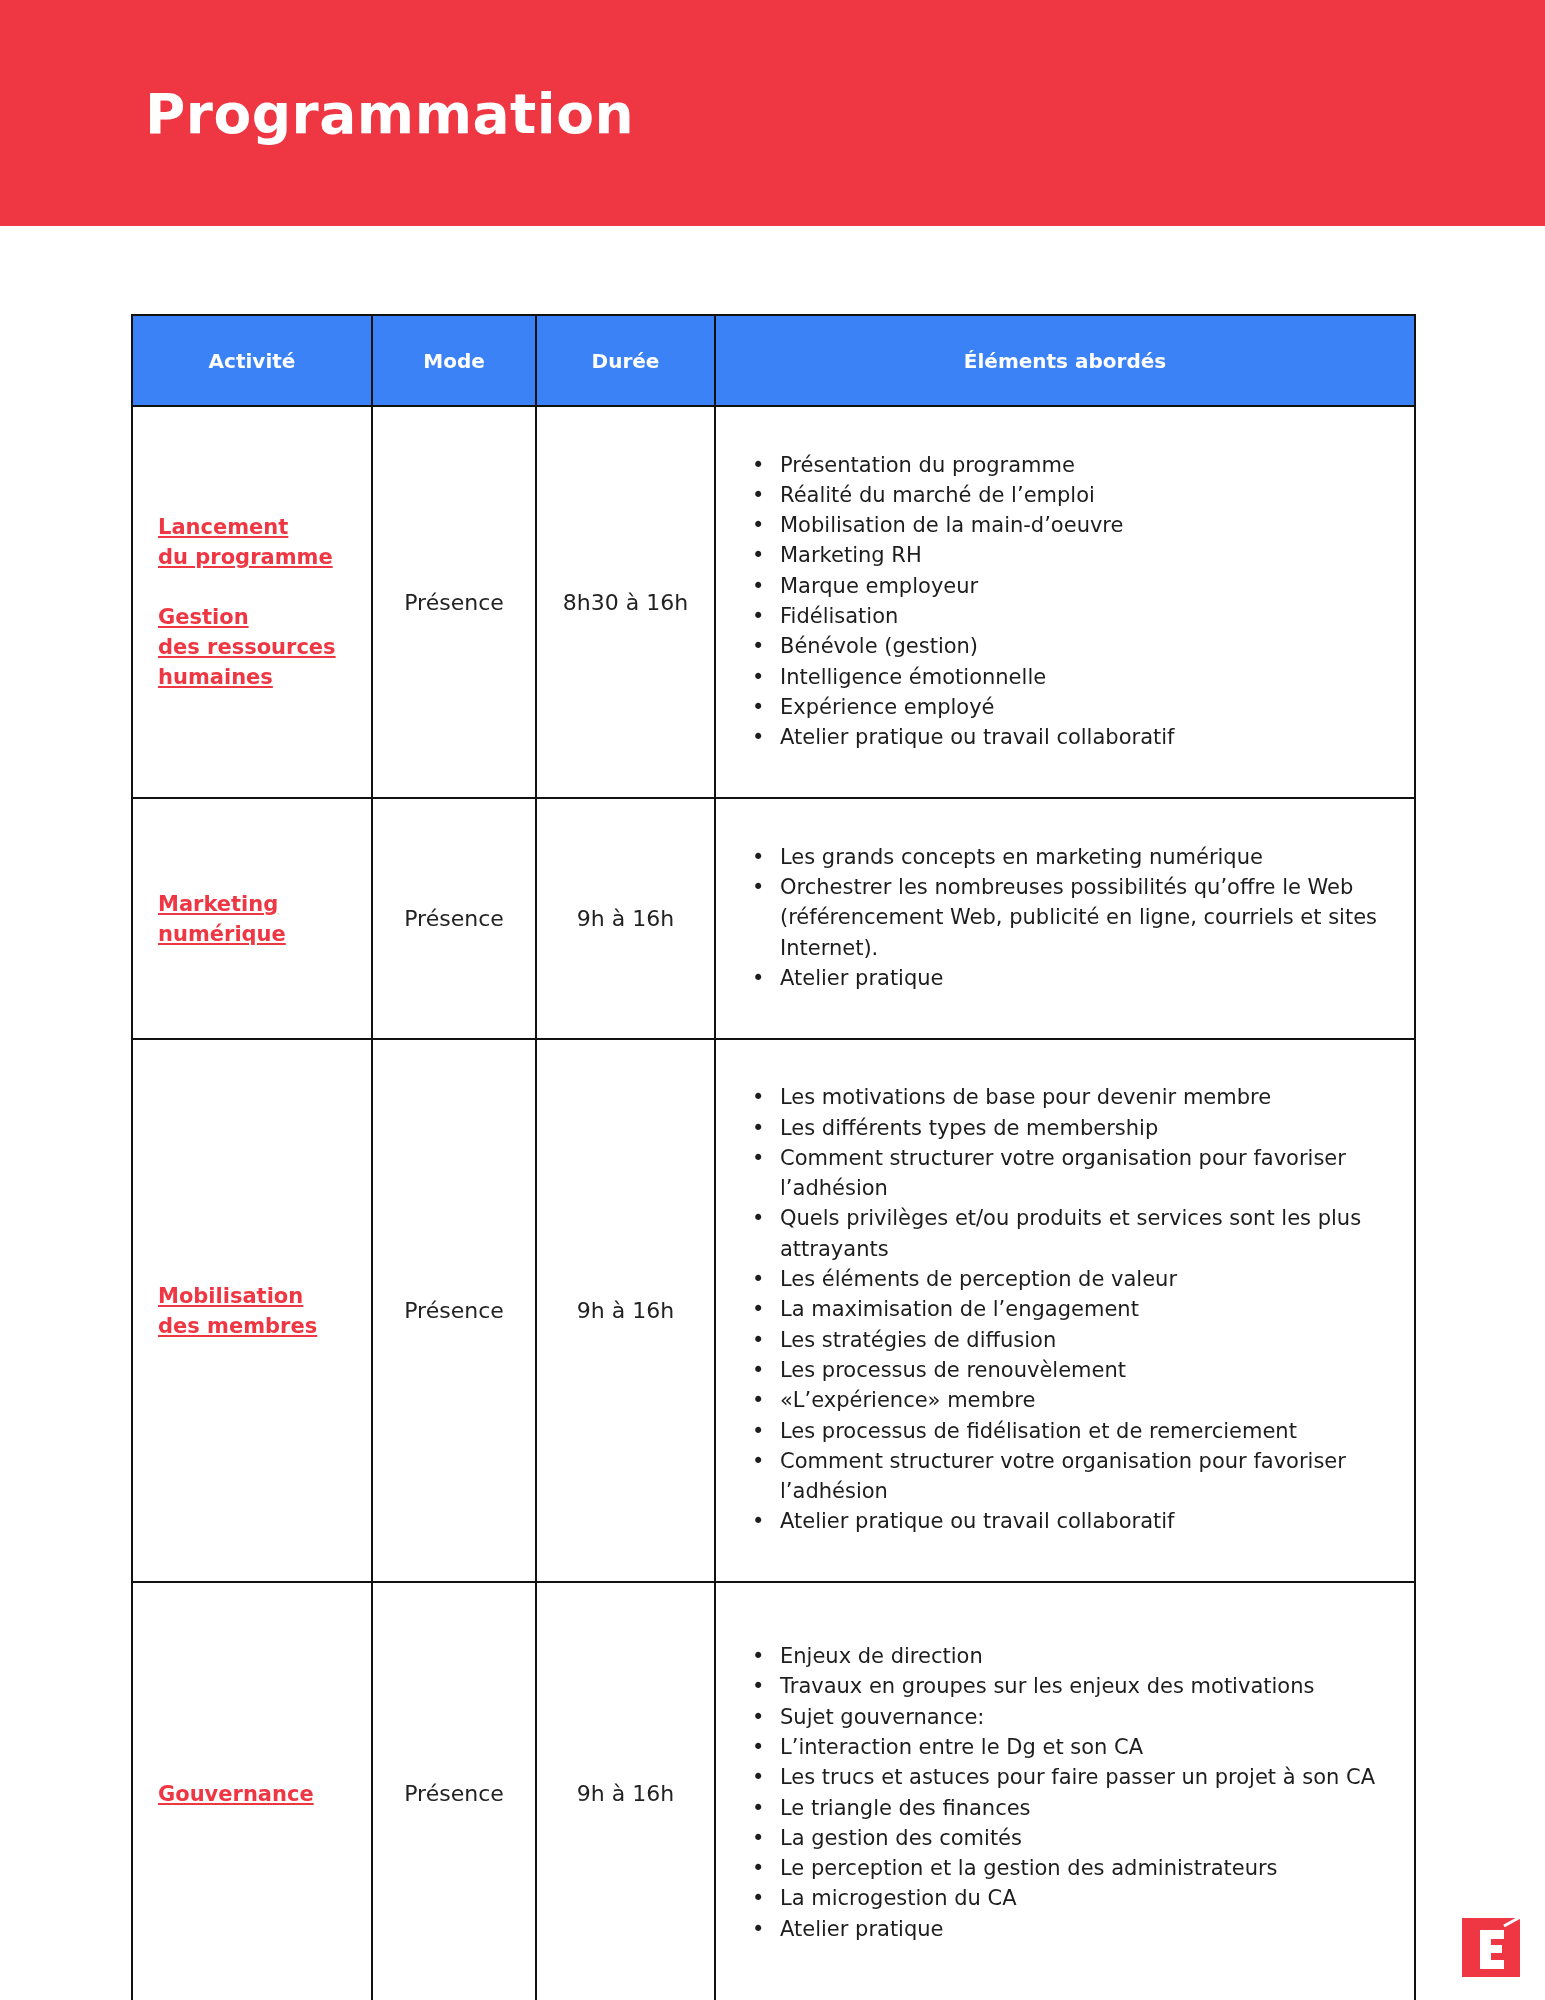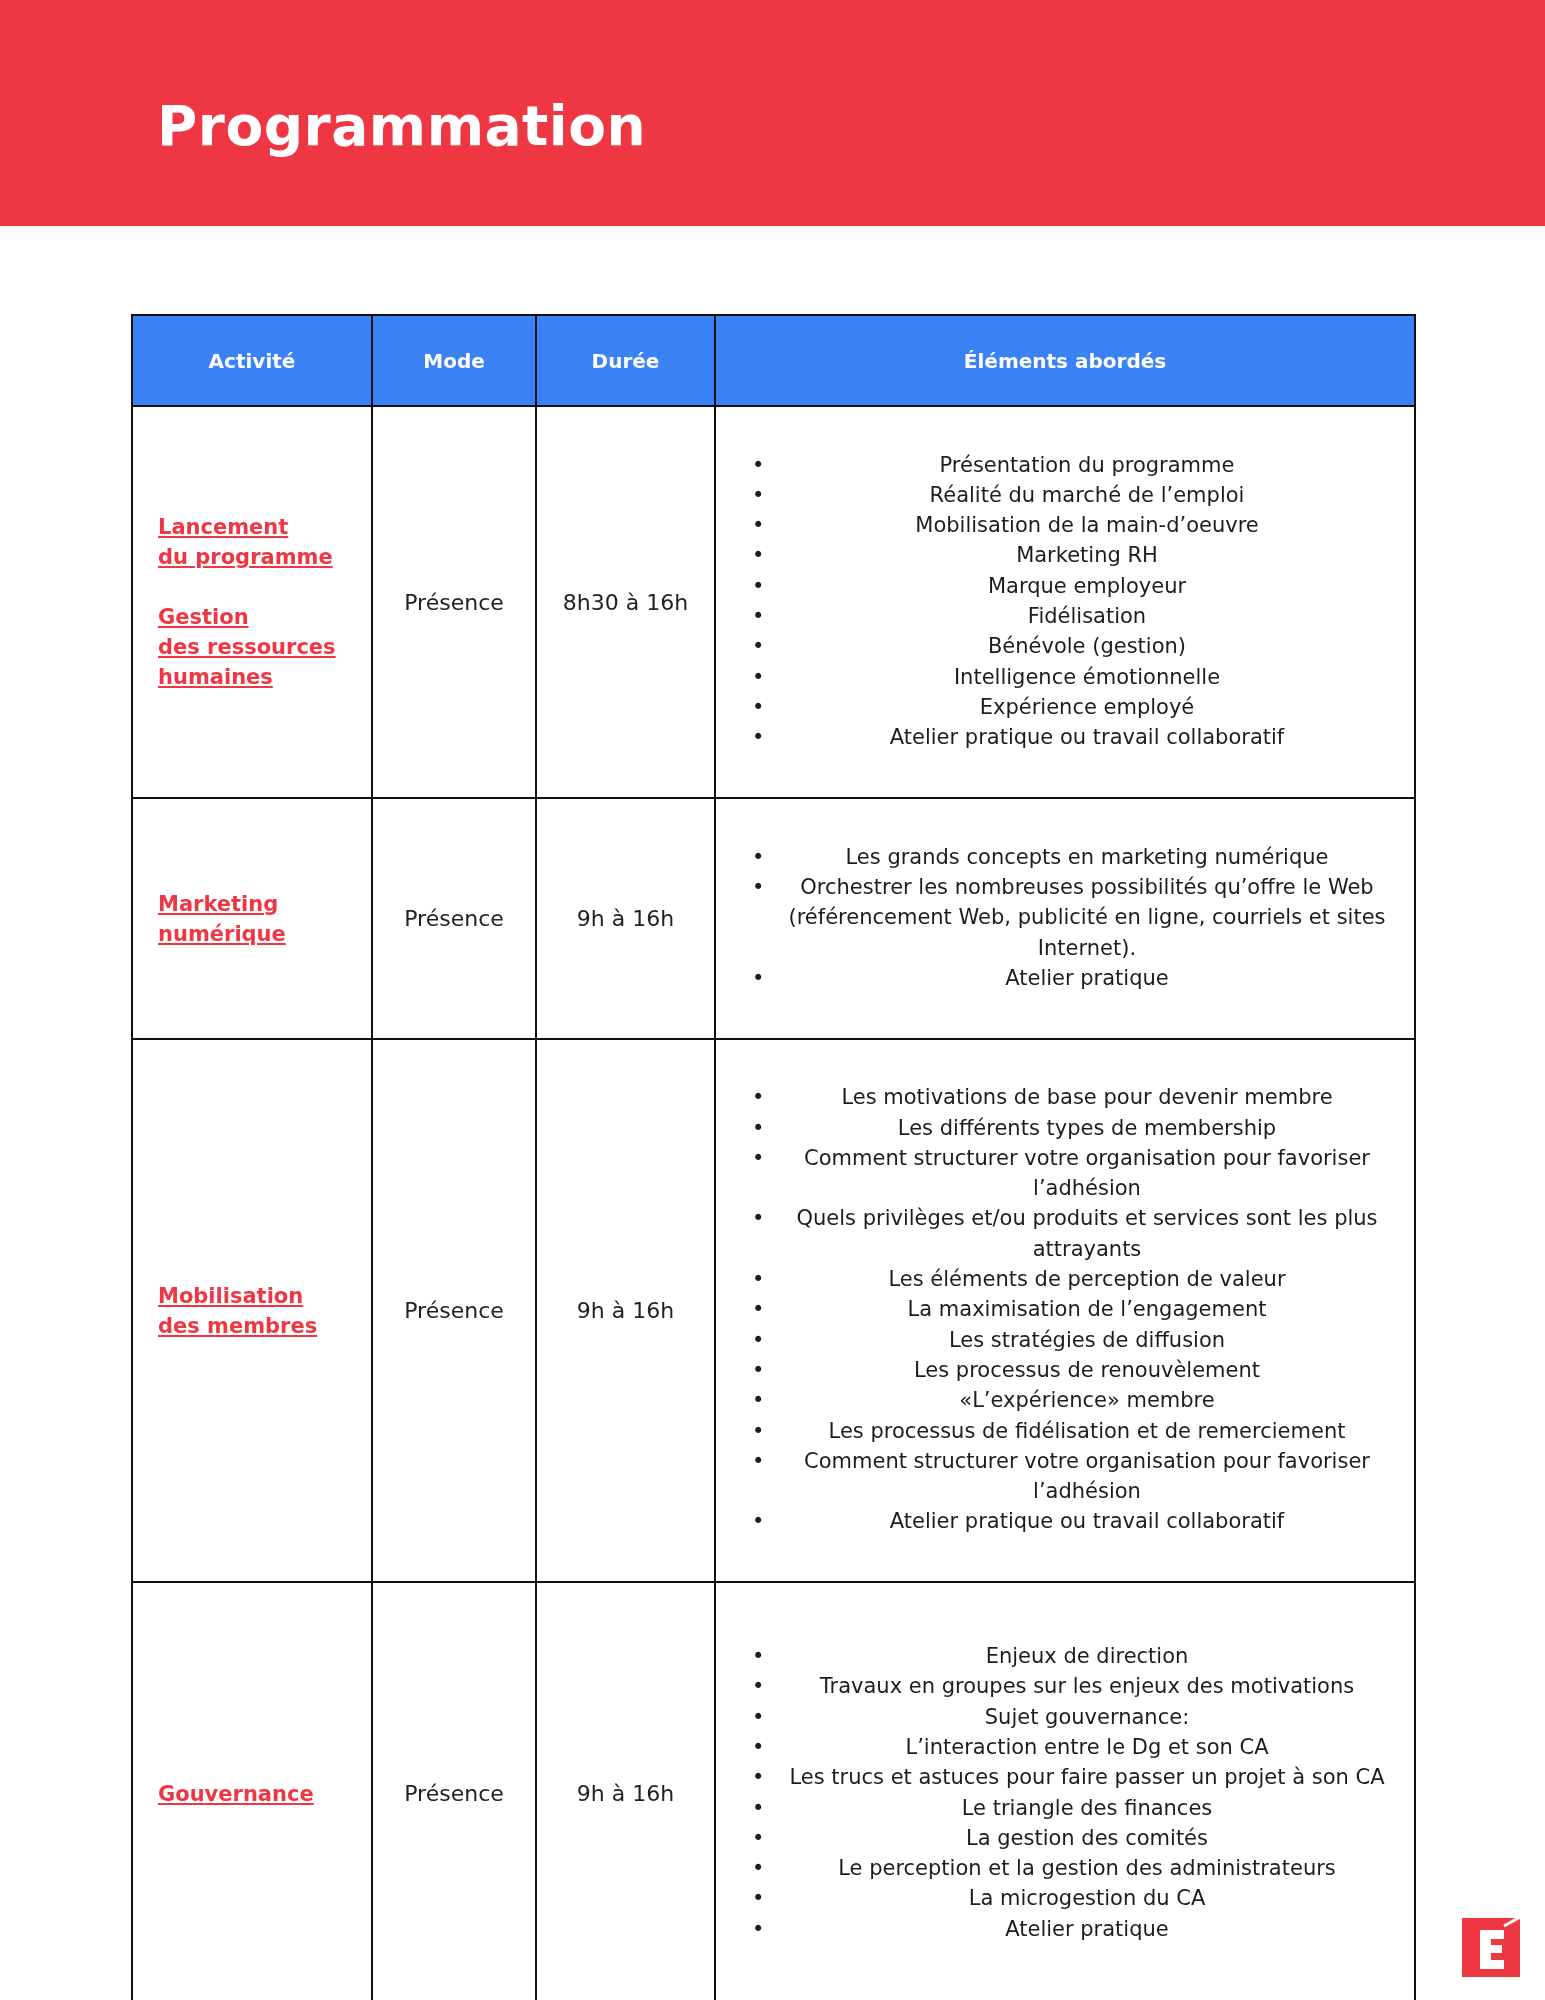--- a/index.html
+++ b/index.html
@@ -1,32 +1,32 @@
 <!DOCTYPE html>
 <html><head>
 <meta charset="utf-8">
 <style>
   html, body { margin:0; padding:0; }
   body { width:1545px; height:2000px; background:#ffffff; position:relative; overflow:hidden;
          font-family:"Liberation Sans", sans-serif; color:#1a1a1a; }
   .banner { position:absolute; left:0; top:0; width:1545px; height:226px; background:#ef3744; }
-  .banner h1 { position:absolute; left:141px; top:78px; margin:16px; color:#fff; font-size:55px; font-weight:bold;
+  .banner h1 { position:absolute; left:141px; top:78px; margin:4px; color:#fff; font-size:55px; font-weight:bold;
                font-family:"DejaVu Sans", sans-serif; letter-spacing:0.5px; }
   table { position:absolute; left:131px; top:314px; width:1283px; border-collapse:collapse; table-layout:fixed; }
   th, td { border:2px solid #111; }
   th { background:#3b82f6; color:#fff; font-family:"DejaVu Sans", sans-serif; font-weight:bold; font-size:20px;
        height:87px; text-align:center; vertical-align:middle; }
   td { vertical-align:middle; font-size:22px; font-family:"DejaVu Sans", sans-serif; }
   col.c1 { width:240px; } col.c2 { width:164px; } col.c3 { width:179px; } col.c4 { width:700px; }
   .activity { color:#ef3744; font-weight:bold; padding-left:25px; font-size:21px; line-height:30px;text-decoration:underline; }
   .activity span { display:block; }
   .activity .gap { height:30px; }
   .center { text-align:center; color:#222; font-weight:normal;margin-left:35px; }
   ul { margin:0; padding:0 20px 0 64px; list-style:none; }
-  li { position:relative; line-height:30.3px; font-size:21px; color:#1d1d1d;text-align:center; }
+  li { position:relative; line-height:30.3px; font-size:21px; color:#1d1d1d; }
   li::before { content:"•"; position:absolute; left:-28px; top:0; }
   .elements { padding:20px 0 22px 0; }
   tr.r1 td { height:348px; } tr.r2 td { height:197px; } tr.r3 td { height:499px; } tr.r4 td { height:379px; }
   .logo { position:absolute; left:1462px; top:1914px; width:60px; height:63px; }
 </style>
 </head>
 <body>
 
 <div class="banner">
   <h1>Programmation</h1>

